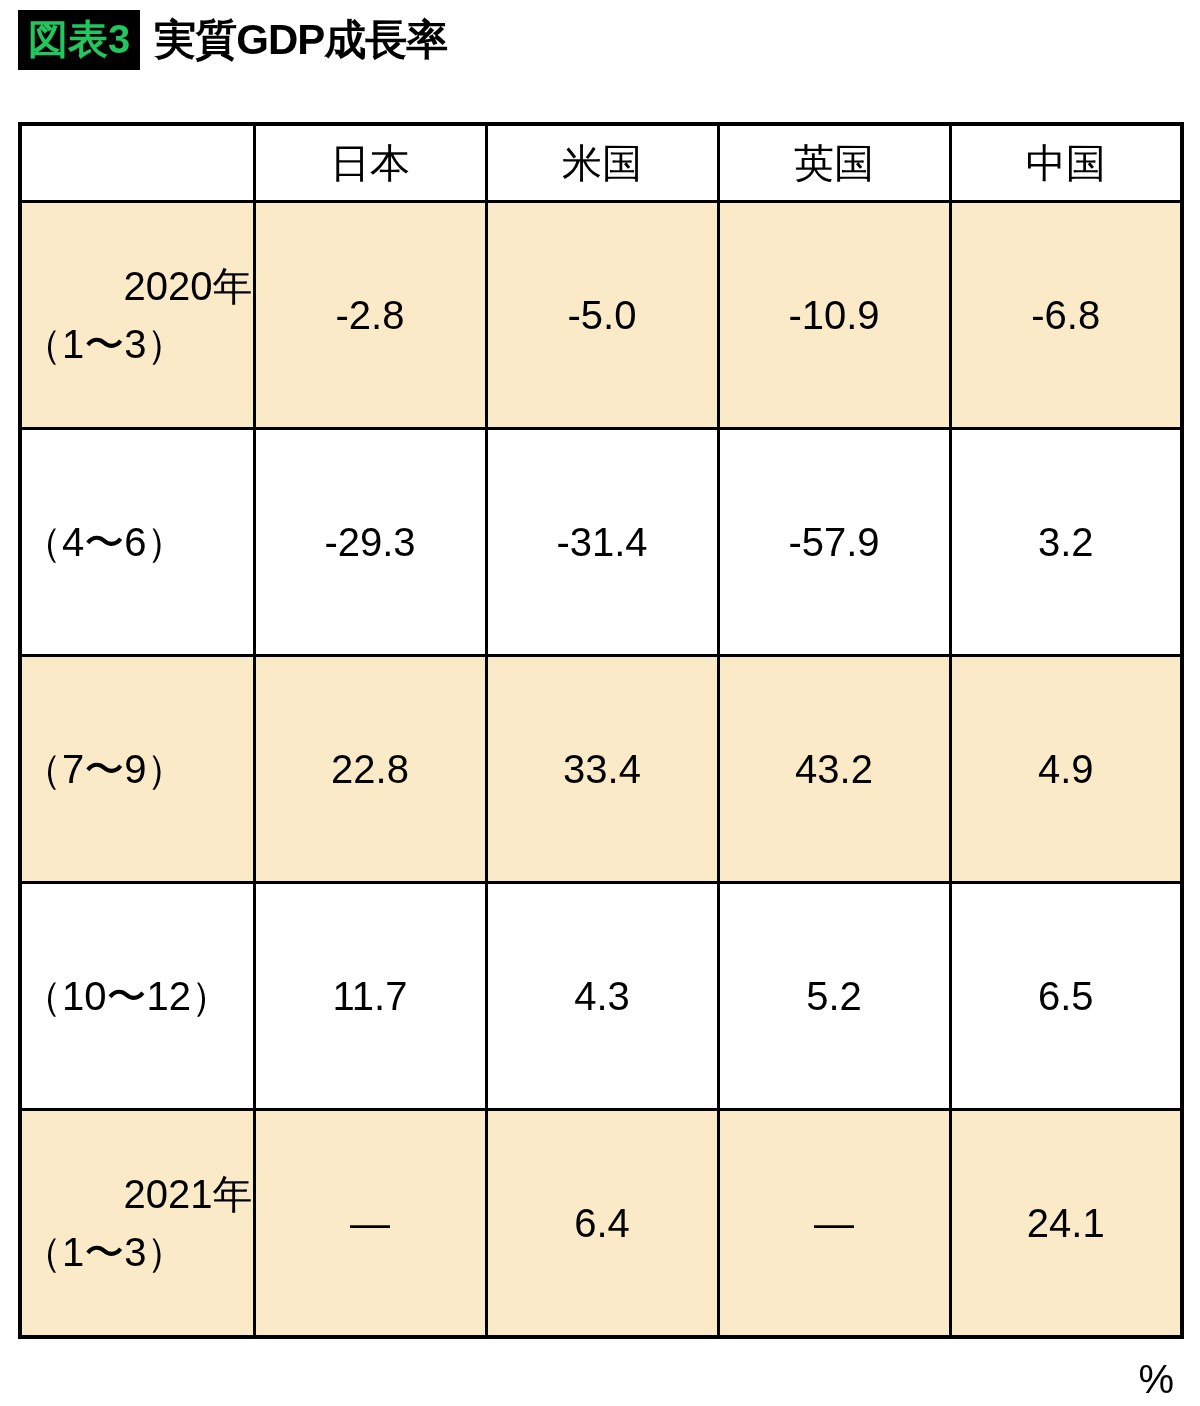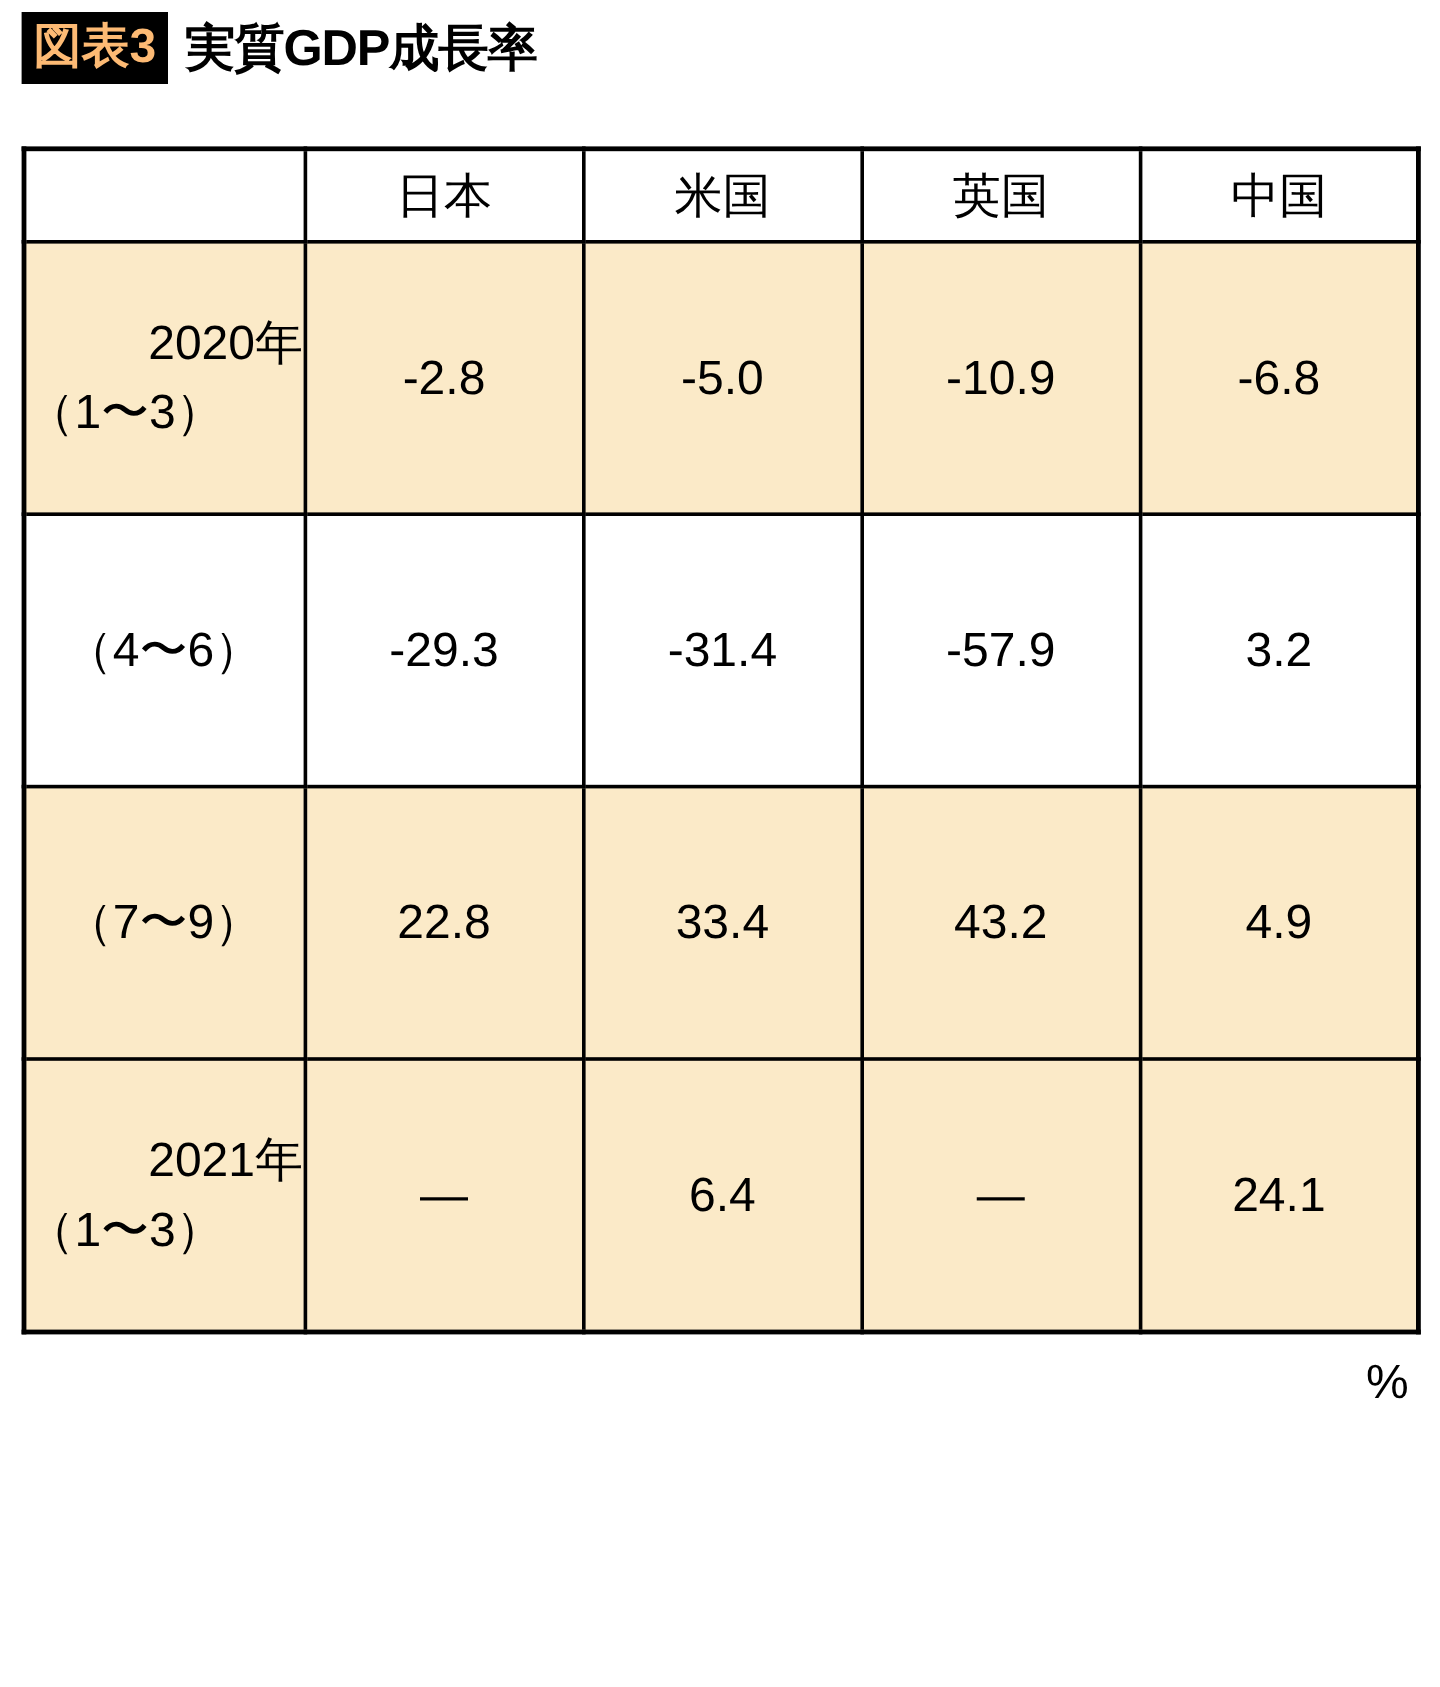--- a/index.html
+++ b/index.html
@@ -22,21 +22,21 @@
     padding: 0;
   }
   
   .title-row {
     display: flex;
     align-items: center;
     padding: 10px 0 12px 18px;
   }
   .title-badge {
     background: #000000;
-    color: #fdba74;
+    color: #22c55e;
     font-weight: bold;
     font-size: 40px;
     line-height: 1;
     padding: 9px 10px 11px 10px;
     letter-spacing: 0px;
   }
   .title-text {
     font-size: 42px;
     font-weight: bold;
     margin-left: 14px;
@@ -88,21 +88,20 @@
   td.rowlabel .year {
     display: block;
     text-align: right;
   }
   td.rowlabel .quarter {
     display: block;
     text-align: left;
     padding-right: 2px;
   }
   td.rowlabel.no-year .quarter {
-    text-align: center;
   }
   
   .unit-row {
     display: flex;
     justify-content: flex-end;
     padding: 18px 26px 0 0;
     font-size: 40px;
   }
 </style>
 </head>
@@ -159,20 +158,29 @@
         <tr class="shaded">
           <td class="rowlabel no-year">
             <span class="quarter">（7〜9）</span>
           </td>
           <td>22.8</td>
           <td>33.4</td>
           <td>43.2</td>
           <td>4.9</td>
         </tr>
 
+        <tr class="plain">
+          <td class="rowlabel no-year">
+            <span class="quarter">（10〜12）</span>
+          </td>
+          <td>11.7</td>
+          <td>4.3</td>
+          <td>5.2</td>
+          <td>6.5</td>
+        </tr>
 
         <tr class="shaded">
           <td class="rowlabel">
             <span class="year">2021年</span>
             <span class="quarter">（1〜3）</span>
           </td>
           <td>―</td>
           <td>6.4</td>
           <td>―</td>
           <td>24.1</td>

